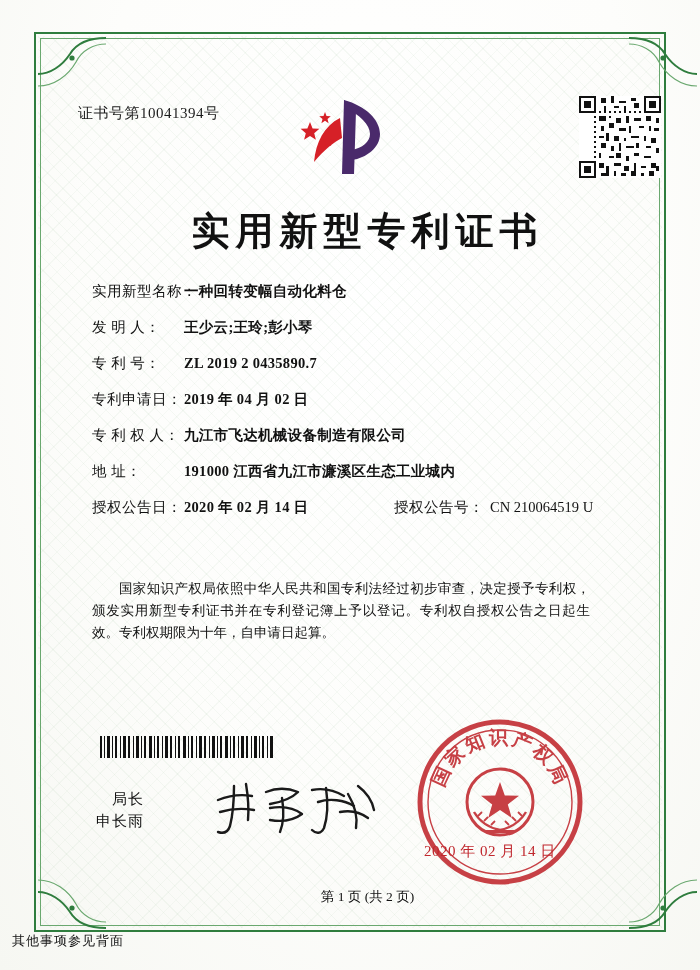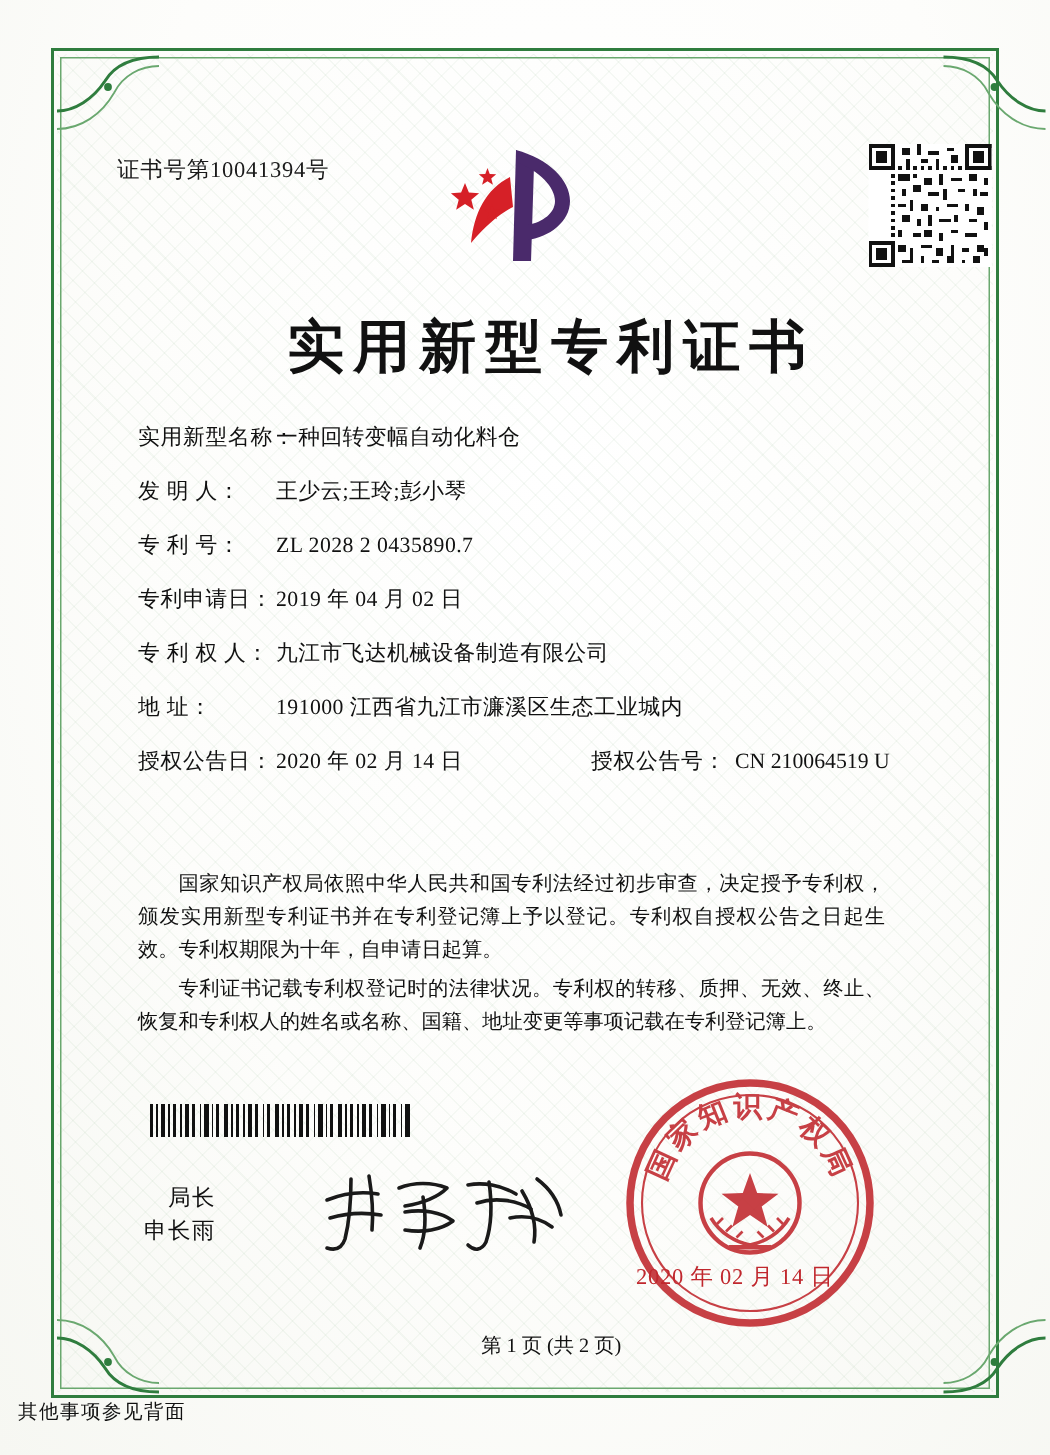--- a/index.html
+++ b/index.html
@@ -108,20 +108,21 @@
   }
   .field-label {
     width: 92px;
     flex: 0 0 92px;
     letter-spacing: 0.5px;
     white-space: pre;
   }
   .field-value {
     flex: 1 1 auto;
     letter-spacing: 0.3px;
+    font-weight: bold;
   }
   .field-row.split .field-value {
     flex: 0 0 auto;
     width: 210px;
   }
   .field-label2 {
     flex: 0 0 auto;
     width: 96px;
     letter-spacing: 0.5px;
     white-space: pre;
@@ -360,21 +361,21 @@
     <div class="field-row">
       <span class="field-label">实用新型名称：</span>
       <span class="field-value">一种回转变幅自动化料仓</span>
     </div>
     <div class="field-row">
       <span class="field-label">发 明 人：</span>
       <span class="field-value">王少云;王玲;彭小琴</span>
     </div>
     <div class="field-row">
       <span class="field-label">专 利 号：</span>
-      <span class="field-value">ZL 2028 2 0435890.7</span>
+      <span class="field-value">ZL 2019 2 0435890.7</span>
     </div>
     <div class="field-row">
       <span class="field-label">专利申请日：</span>
       <span class="field-value">2019 年 04 月 02 日</span>
     </div>
     <div class="field-row">
       <span class="field-label">专 利 权 人：</span>
       <span class="field-value">九江市飞达机械设备制造有限公司</span>
     </div>
     <div class="field-row">
@@ -384,21 +385,20 @@
     <div class="field-row split">
       <span class="field-label">授权公告日：</span>
       <span class="field-value">2020 年 02 月 14 日</span>
       <span class="field-label2">授权公告号：</span>
       <span class="field-value2">CN 210064519 U</span>
     </div>
   </div>
 
   <div class="body-text">
     <p>国家知识产权局依照中华人民共和国专利法经过初步审查，决定授予专利权，颁发实用新型专利证书并在专利登记簿上予以登记。专利权自授权公告之日起生效。专利权期限为十年，自申请日起算。</p>
-    <p>专利证书记载专利权登记时的法律状况。专利权的转移、质押、无效、终止、恢复和专利权人的姓名或名称、国籍、地址变更等事项记载在专利登记簿上。</p>
   </div>
 
   <svg class="barcode" viewBox="0 0 176 22" shape-rendering="crispEdges">
     <g fill="#111111">
       <rect x="0" y="0" width="2" height="22"></rect>
         <rect x="4" y="0" width="1" height="22"></rect>
       <rect x="7" y="0" width="3" height="22"></rect>
         <rect x="12" y="0" width="1" height="22"></rect>
       <rect x="15" y="0" width="2" height="22"></rect>
         <rect x="20" y="0" width="1" height="22"></rect>

